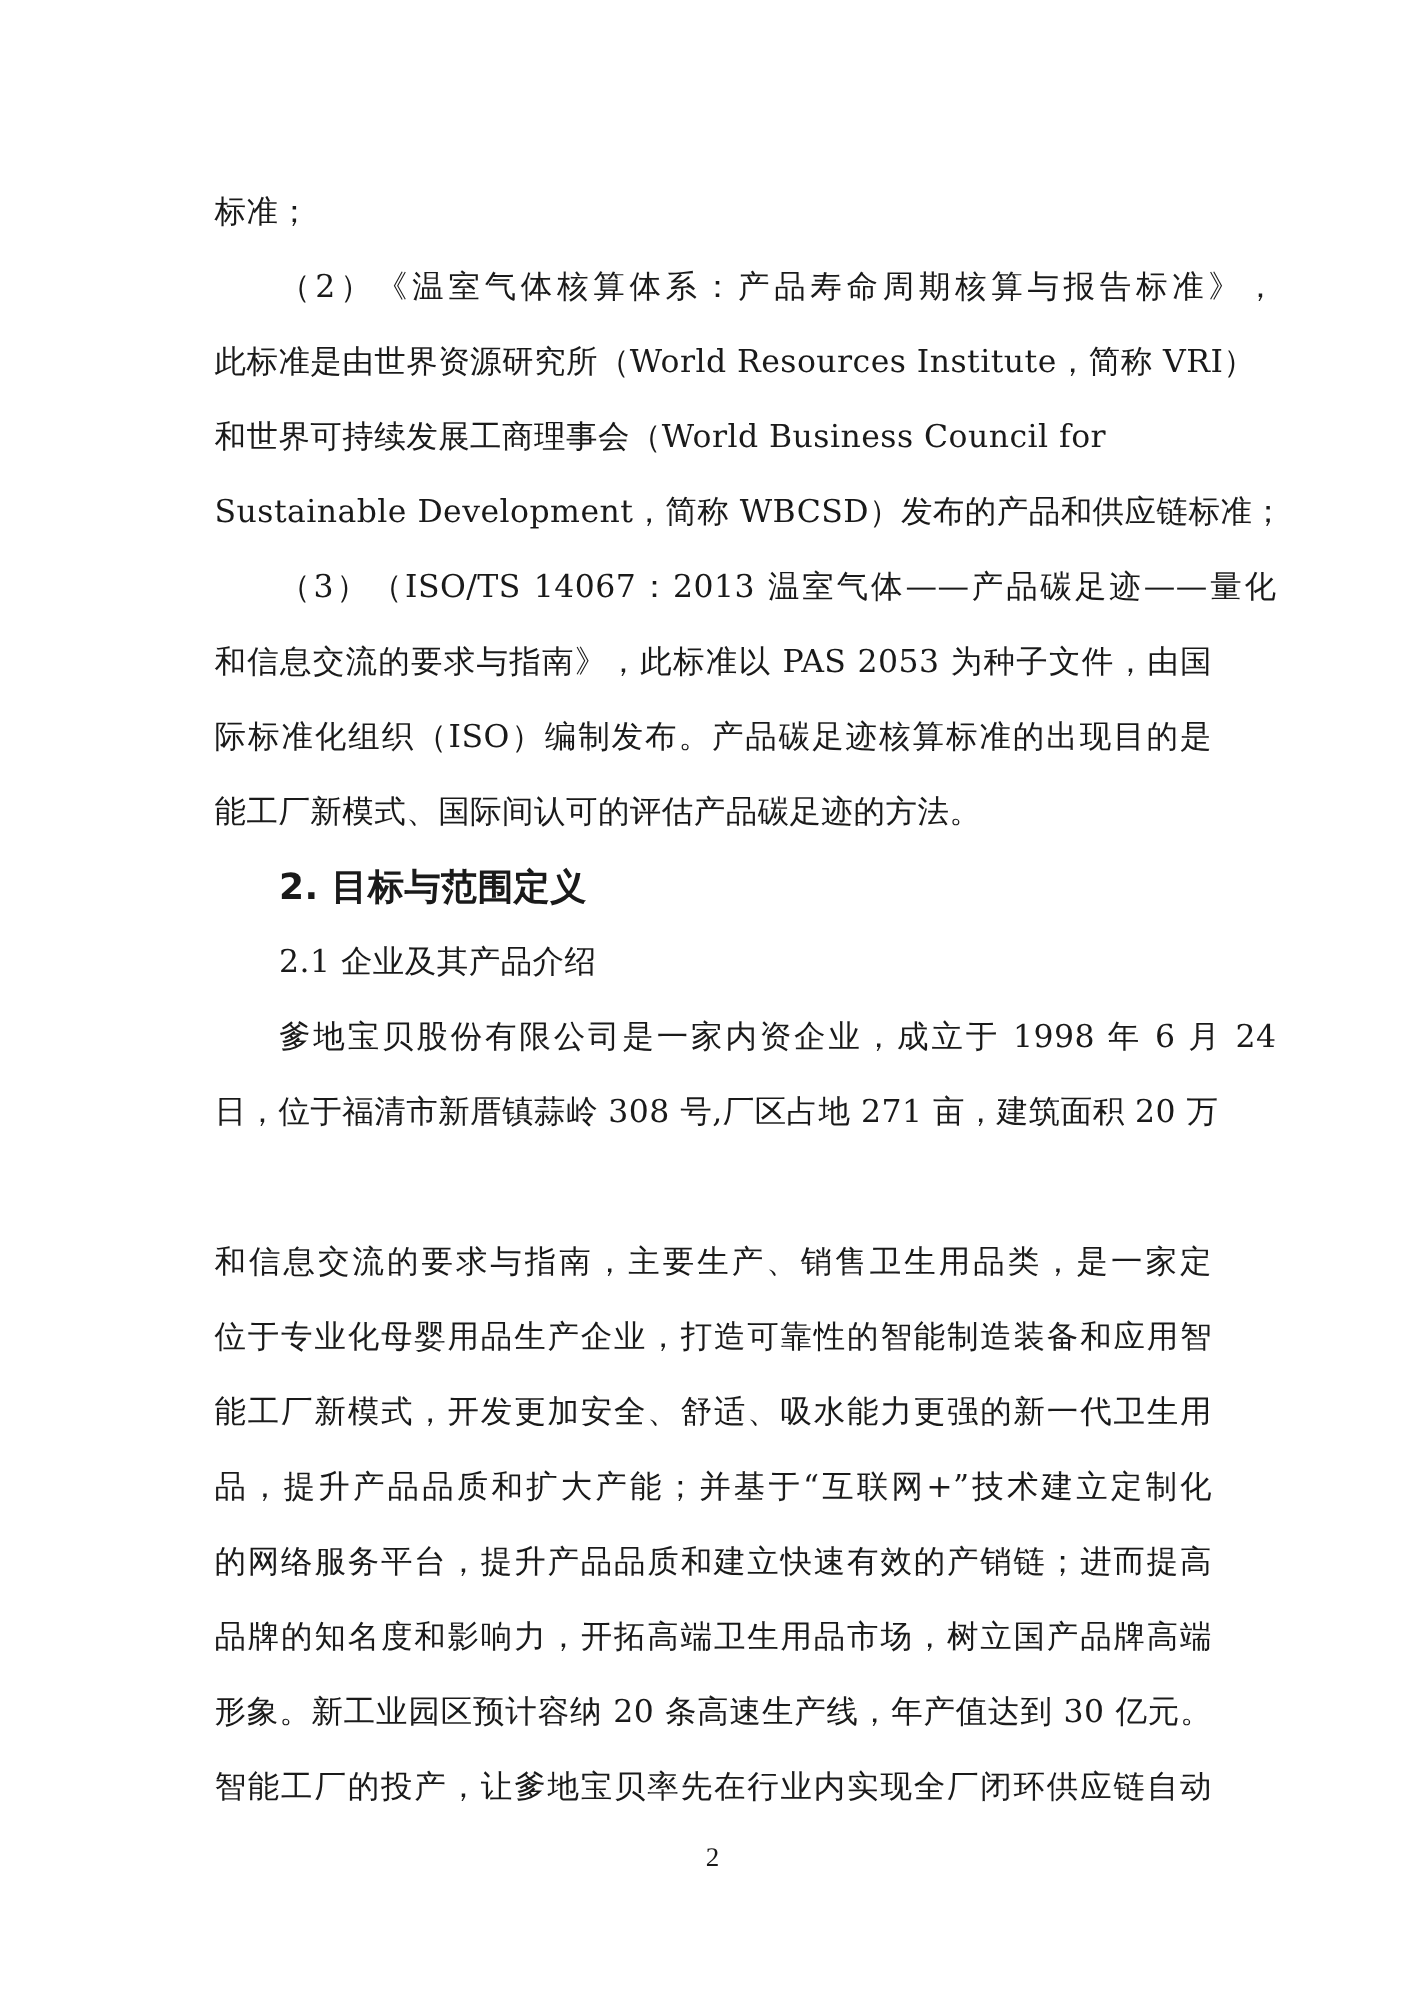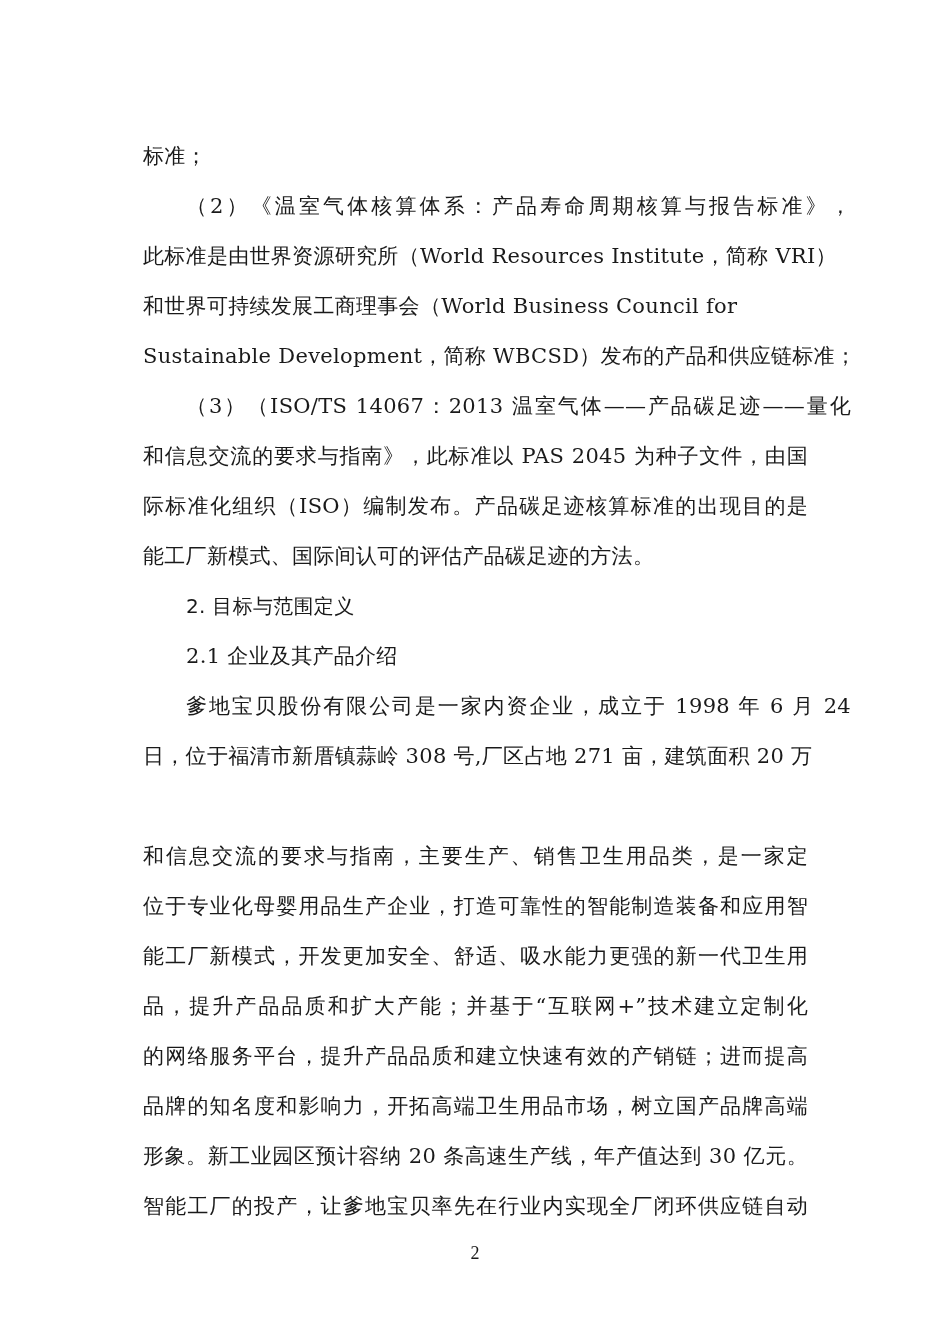--- a/index.html
+++ b/index.html
@@ -1,37 +1,37 @@
 <!DOCTYPE html>
 <html><head>
 <meta charset="utf-8">
 <style>
   html, body { margin: 0; padding: 0; background: #ffffff; }
   body { width: 950px; height: 1344px; position: relative; overflow: hidden;
          font-family: "DejaVu Serif", "Liberation Serif", serif; color: #1a1a1a; }
-  .page { position: absolute; left: 0; top: 15px; width: 950px; height: 960px; }
+  .page { position: absolute; left: 0; top: 0; width: 950px; height: 960px; }
   .line { position: absolute; left: 143px; width: 665px; font-size: 21px; line-height: 30px;
           white-space: nowrap; letter-spacing: 0.3px; }
   .indent { left: 186px; }
-  .bold { font-family: "DejaVu Sans", "Liberation Sans", sans-serif; font-weight: normal; font-size: 20px; }
+  .bold { font-family: "DejaVu Sans", "Liberation Sans", sans-serif; font-weight: bold; font-size: 24px; }
   .justify { text-align: justify; text-align-last: justify; }
   .pagenum { position: absolute; left: 0; width: 950px; top: 1228px; text-align: center;
              font-size: 18px; font-family: "Liberation Serif", serif; }
 </style>
 </head>
 <body>
 
 <div class="page">
   <div class="line" style="top:126px">标准；</div>
   <div class="line indent justify" style="top:176px">（2）《温室气体核算体系：产品寿命周期核算与报告标准》，</div>
   <div class="line justify" style="top:226px">此标准是由世界资源研究所（World Resources Institute，简称 VRI）</div>
   <div class="line" style="top:276px">和世界可持续发展工商理事会（World Business Council for</div>
   <div class="line justify" style="top:326px">Sustainable Development，简称 WBCSD）发布的产品和供应链标准；</div>
   <div class="line indent justify" style="top:376px">（3）（ISO/TS 14067：2013 温室气体——产品碳足迹——量化</div>
-  <div class="line justify" style="top:426px">和信息交流的要求与指南》，此标准以 PAS 2045 为种子文件，由国</div>
+  <div class="line justify" style="top:426px">和信息交流的要求与指南》，此标准以 PAS 2053 为种子文件，由国</div>
   <div class="line justify" style="top:476px">际标准化组织（ISO）编制发布。产品碳足迹核算标准的出现目的是</div>
   <div class="line" style="top:526px">能工厂新模式、国际间认可的评估产品碳足迹的方法。</div>
 
   <div class="line indent bold" style="top:576px">2. 目标与范围定义</div>
   <div class="line indent" style="top:626px">2.1 企业及其产品介绍</div>
 
   <div class="line indent justify" style="top:676px">爹地宝贝股份有限公司是一家内资企业，成立于 1998 年 6 月 24</div>
   <div class="line justify" style="top:726px">日，位于福清市新厝镇蒜岭 308 号,厂区占地 271 亩，建筑面积 20 万</div>
   <div class="line justify" style="top:826px">和信息交流的要求与指南，主要生产、销售卫生用品类，是一家定</div>
   <div class="line justify" style="top:876px">位于专业化母婴用品生产企业，打造可靠性的智能制造装备和应用智</div>

